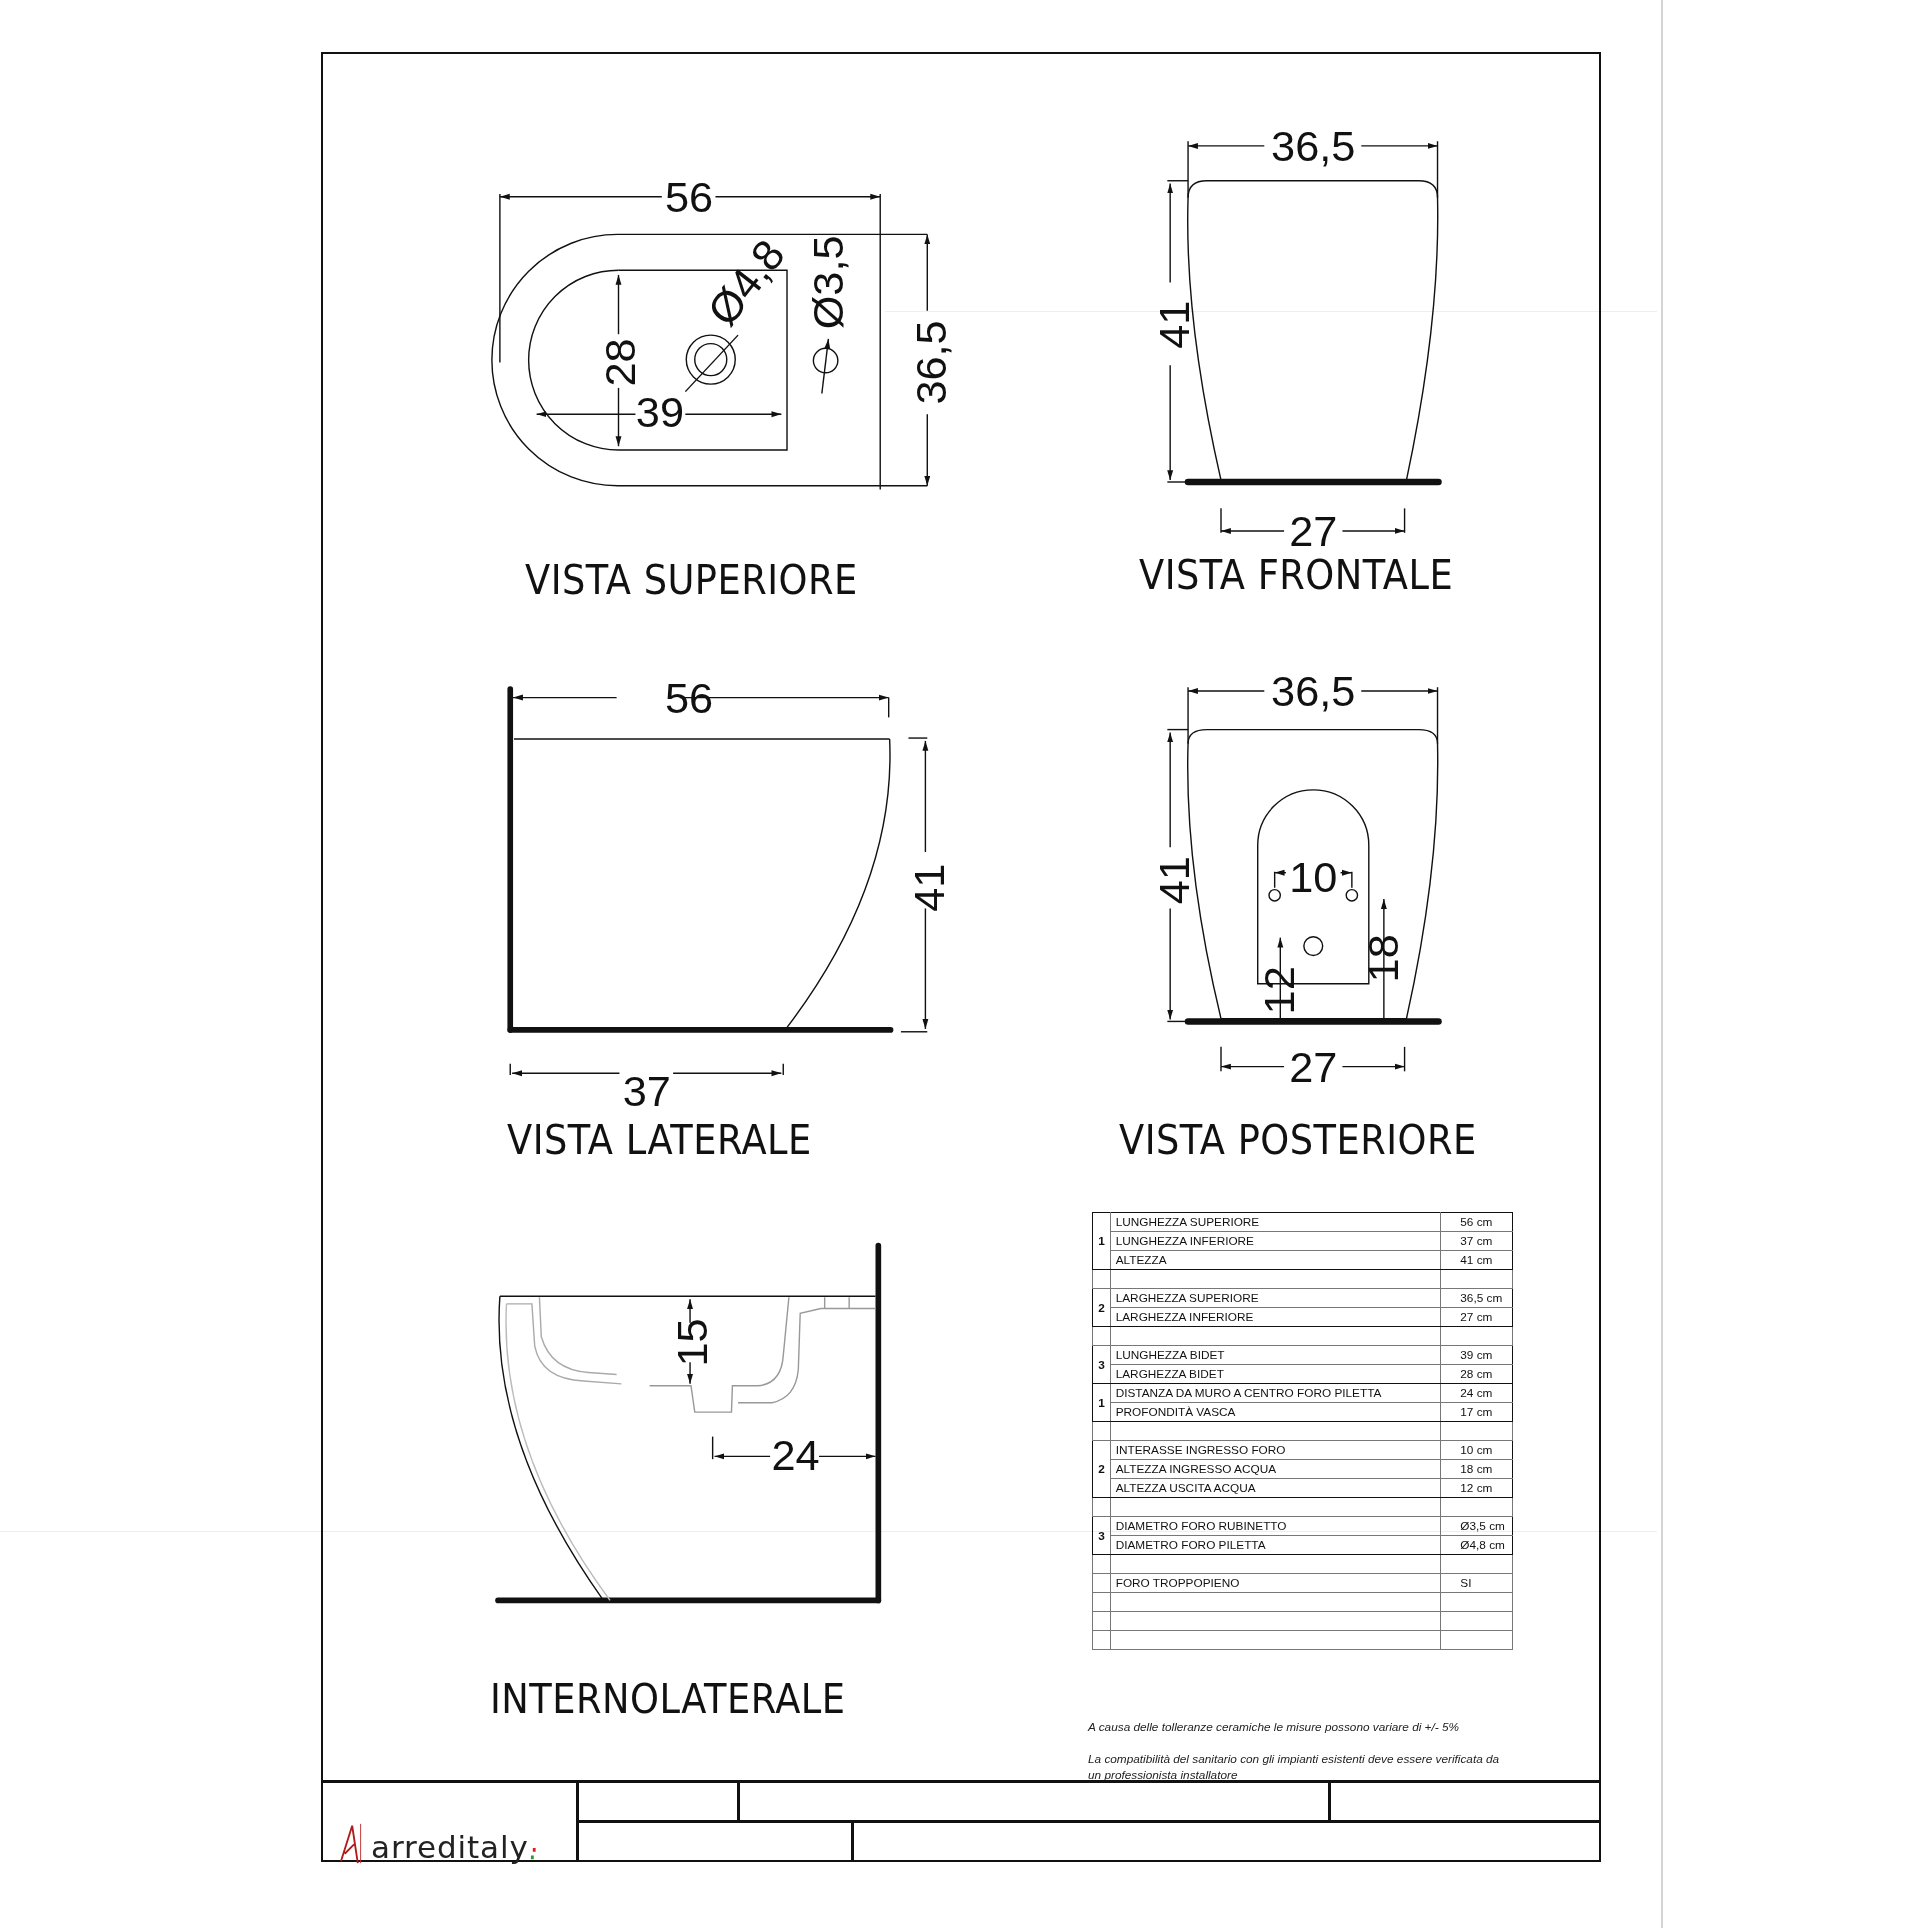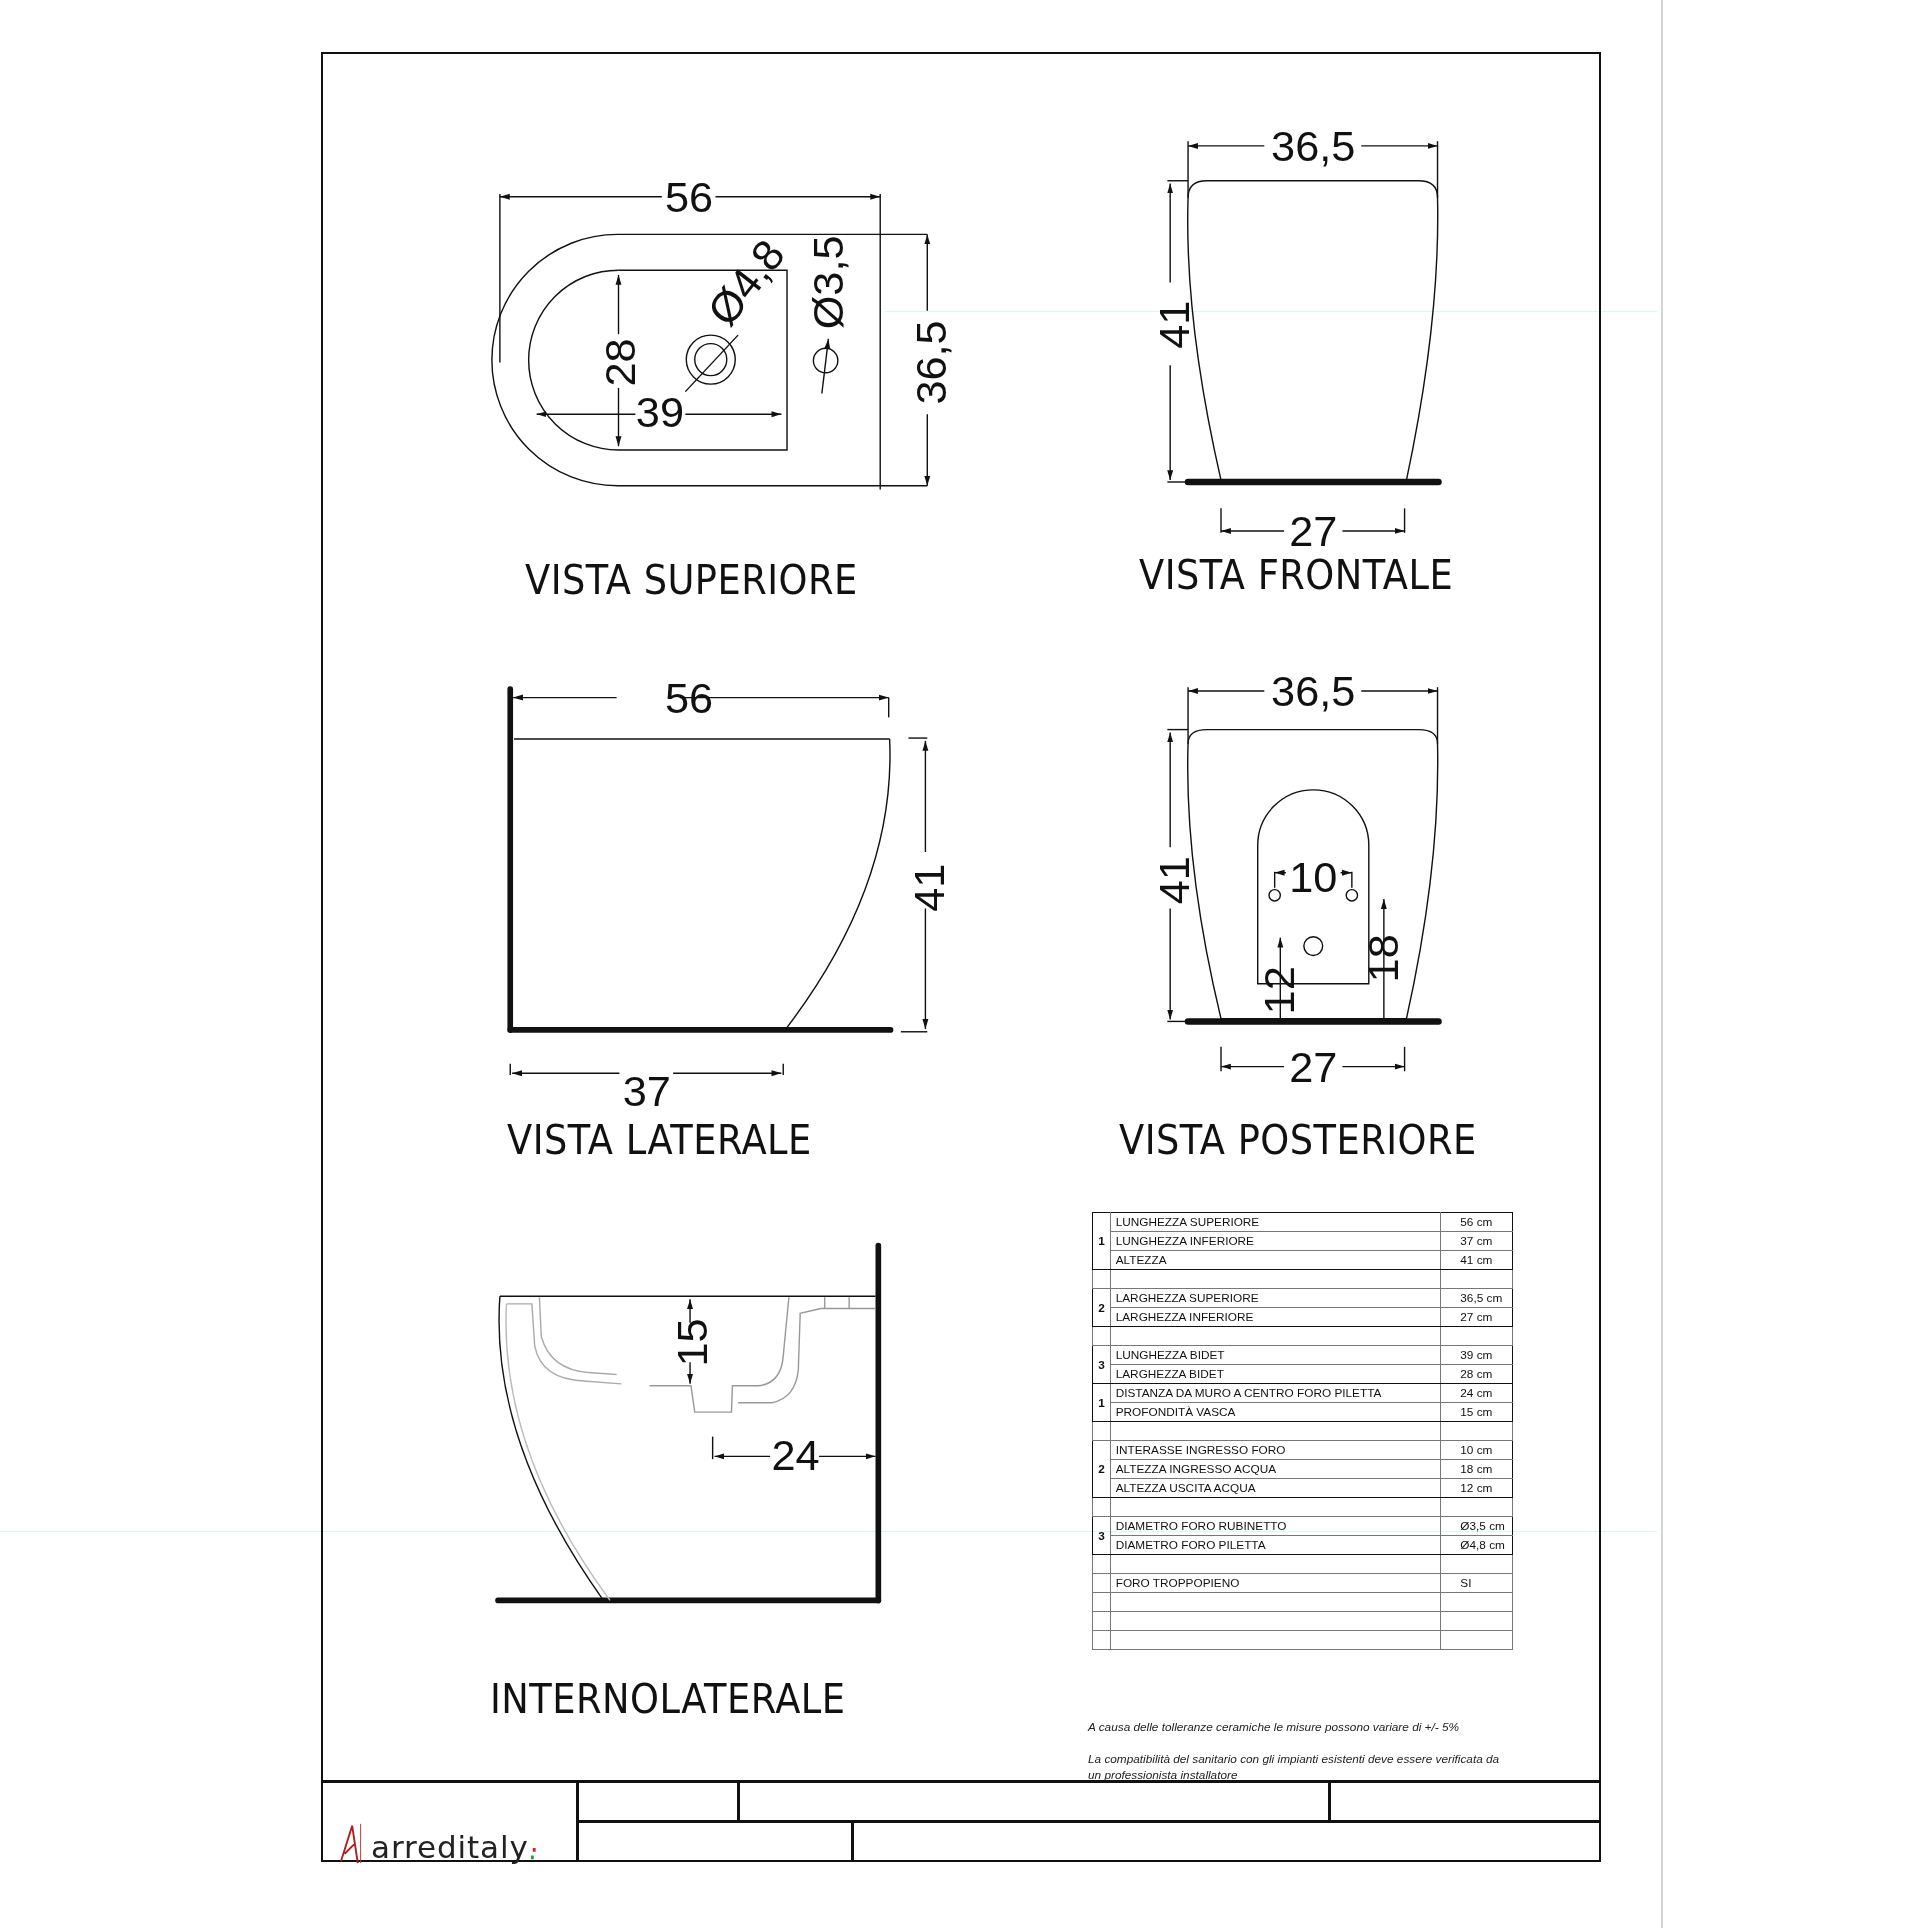--- a/index.html
+++ b/index.html
@@ -242,21 +242,21 @@
       <td class="val g-right">28 cm</td>
     </tr>
 
     <tr class="group-top">
       <td class="grp g-left" rowspan="2" style="border-bottom:1.9px solid #111;">1</td>
       <td>DISTANZA DA MURO A CENTRO FORO PILETTA</td>
       <td class="val g-right">24 cm</td>
     </tr>
     <tr class="group-bottom">
       <td>PROFONDITÀ VASCA</td>
-      <td class="val g-right">15 cm</td>
+      <td class="val g-right">17 cm</td>
     </tr>
     <tr>
         <td class="grp"></td>
         <td></td>
         <td class="val"></td>
       </tr>
 
     <tr class="group-top">
       <td class="grp g-left" rowspan="3" style="border-bottom:1.9px solid #111;">2</td>
       <td>INTERASSE INGRESSO FORO</td>

